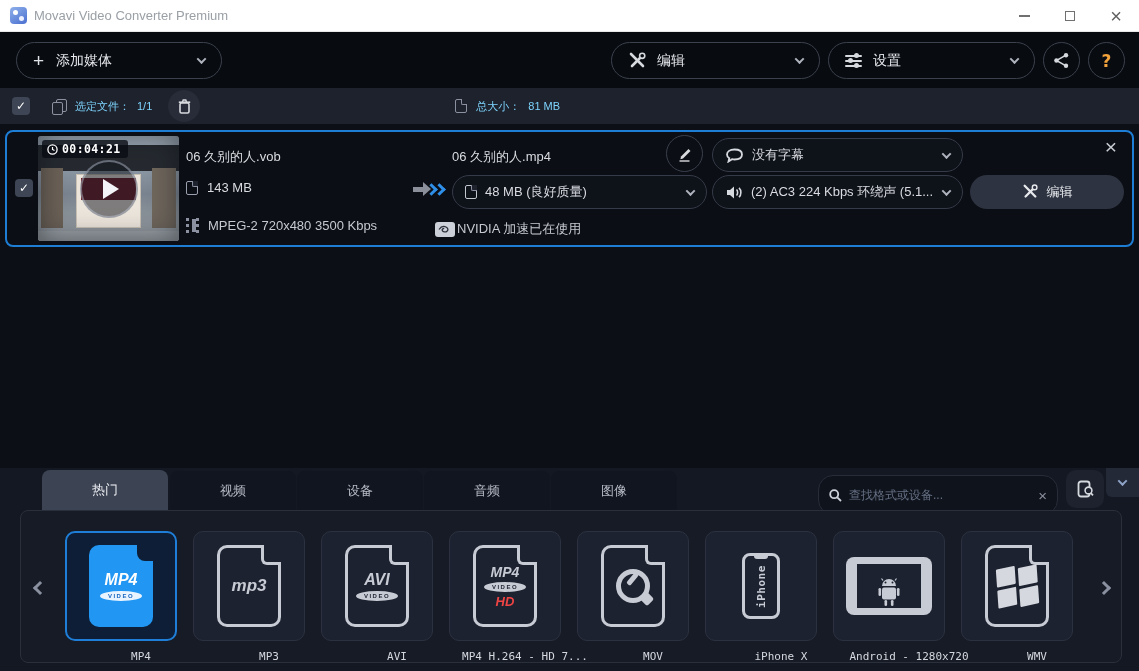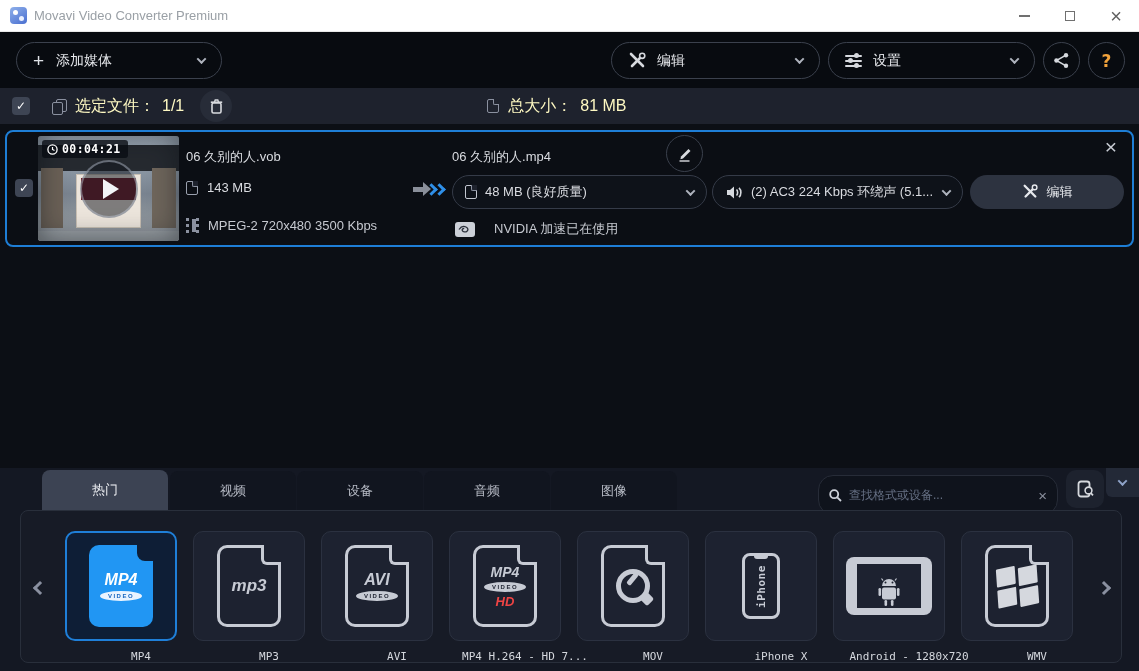--- a/index.html
+++ b/index.html
@@ -37,21 +37,21 @@
   .sliders i { position:absolute; width:5px; height:5px; border-radius:50%; background:#d6d9de; }
   .sliders i:nth-of-type(1){ left:9px; top:-0.5px;} .sliders i:nth-of-type(2){ left:3px; top:4.5px;} .sliders i:nth-of-type(3){ left:9px; top:9.5px;}
 
   
   .selbar { position:absolute; top:88px; left:0; width:100%; height:36px; background:#1e222d; display:flex; align-items:center; }
   .checkbox { width:18px; height:18px; border-radius:4px; background:#3e4554; display:flex; align-items:center; justify-content:center; }
   .checkbox::after { content:"\2713"; color:#fff; font-size:12px; font-weight:bold; }
   .copies-ic { position:relative; width:14px; height:15px; }
   .copies-ic::before { content:""; position:absolute; left:4px; top:0; width:9px; height:11px; border:1.5px solid #8b91a0; border-radius:2px; }
   .copies-ic::after { content:""; position:absolute; left:0; top:3px; width:9px; height:11px; border:1.5px solid #8b91a0; border-radius:2px; background:#1e222d; }
-  .selbar-text { color:#fef9c3; font-size:16px; }
+  .selbar-text { color:#7dd3fc; font-size:11px; }
   .trash-btn { width:32px; height:32px; border-radius:50%; background:#272c38; display:flex; align-items:center; justify-content:center; }
   .doc-ic { width:12px; height:14px; border:1.5px solid #8b91a0; border-radius:2px 4px 2px 2px; position:relative; }
   .doc-ic::before { content:""; position:absolute; right:-1px; top:-1px; width:5px; height:5px; background:#1e222d; border-left:1.5px solid #8b91a0; border-bottom:1.5px solid #8b91a0; border-radius:0 0 0 2px; }
 
   
   .file-area { position:absolute; top:124px; left:0; width:100%; height:344px; background:#0c0f15; }
   .file-row { position:absolute; left:5px; right:5px; top:6px; height:117px; border:2px solid #1e7ed6; border-radius:8px; background:#0b0e14; }
   .row-inner { position:absolute; inset:0;padding-left:28px; }
   .row-check { position:absolute; left:8px; top:47px; }
   .thumb { position:absolute; left:31px; top:4px; width:141px; height:105px; border-radius:3px; overflow:hidden;
@@ -82,21 +82,21 @@
   .arr-head { width:0; height:0; border-left:8px solid #8a8f9a; border-top:7px solid transparent; border-bottom:7px solid transparent; }
   .arr-chev { width:9px; height:9px; border-right:3px solid #2f8fe8; border-bottom:3px solid #2f8fe8; transform:rotate(-45deg); margin-left:-4px; }
 
   .out-name { position:absolute; left:445px; top:16px; }
   .pencil-btn { position:absolute; left:659px; top:3px; width:37px; height:37px; border:1px solid #3a404c; border-radius:50%; display:flex; align-items:center; justify-content:center; }
   .row-select { position:absolute; height:34px; border:1px solid #353b48; border-radius:17px; background:#0e1219; display:flex; align-items:center; padding:0 12px; color:#d9dbe0; font-size:13px; }
   .sel-size { left:445px; top:43px; width:255px; }
   .sel-sub { left:705px; top:6px; width:251px; }
   .sel-audio { left:705px; top:43px; width:251px; }
   .sel-label { flex:1; margin:0 8px; white-space:nowrap; overflow:hidden; text-overflow:ellipsis; }
-  .nvidia-row { position:absolute; left:448px; top:88px; display:flex; align-items:center; gap:19px;text-align:right; }
+  .nvidia-row { position:absolute; left:428px; top:88px; display:flex; align-items:center; gap:2px;text-align:right; }
   .nv-chip { width:20px; height:15px; border-radius:3px; background:#ccd0d8; display:flex; align-items:center; justify-content:center; }
   .row-edit-btn { position:absolute; left:963px; top:43px; width:154px; height:34px; border-radius:17px; background:#2d3340; display:flex; align-items:center; justify-content:center; gap:9px; color:#e6e8ec; font-size:13px; }
   .row-close { position:absolute; right:11px; top:4px; width:20px; height:20px; display:flex; align-items:center; justify-content:center; }
   .row-close::before { content:"\00D7"; color:#c8ccd4; font-size:21px; line-height:1; }
 
   
   .bottom { position:absolute; top:468px; left:0; width:100%; height:203px; background:#141823; }
   .tab { position:absolute; top:3px; height:39px; width:126px; border-radius:8px 8px 0 0; display:flex; align-items:center; justify-content:center; font-size:13px; }
   .tab-inactive { background:#11151f; color:#b6bac4; }
   .tab-active { background:#3c4353; color:#eceef2; top:2px; height:40px; }
@@ -281,20 +281,27 @@
 
         <div class="nvidia-row">
           <span class="nv-chip">
             <svg width="14" height="9" viewBox="0 0 14 9">
                 <path d="M1 4.5 C3 1.5 6 1 8 2 C10 3 10.5 5 9 6.2 C7.5 7.4 5 7 4.3 5.4 C3.8 4.2 5 3.2 6.2 3.6" fill="none" stroke="#2a2f3a" stroke-width="1.3"></path>
               </svg>
           </span>
           <span class="ftext-dim">NVIDIA 加速已在使用</span>
         </div>
 
+        <div class="row-select sel-sub">
+          <svg width="19" height="15" viewBox="0 0 19 15">
+            <path d="M2 6.5 C2 3.6 4.8 1.5 9.5 1.5 C14.2 1.5 17 3.6 17 6.5 C17 9.4 14.2 11.5 9.5 11.5 C8.6 11.5 7.8 11.4 7 11.2 L3.5 13.5 L4.3 10.3 C2.8 9.4 2 8 2 6.5 Z" fill="none" stroke="#d6d9de" stroke-width="1.8"></path>
+          </svg>
+          <span class="sel-label">没有字幕</span>
+          <span class="chev chev-down"></span>
+        </div>
 
         <div class="row-select sel-audio">
           <svg width="18" height="15" viewBox="0 0 18 15">
             <path d="M2 5 H5 L9 1.5 V13.5 L5 10 H2 Z" fill="#d6d9de"></path>
             <path d="M11.5 4.5 C13 6 13 9 11.5 10.5" fill="none" stroke="#d6d9de" stroke-width="1.6"></path>
             <path d="M14 2.8 C16.5 5 16.5 10 14 12.2" fill="none" stroke="#d6d9de" stroke-width="1.6"></path>
           </svg>
           <span class="sel-label">(2) AC3 224 Kbps 环绕声 (5.1...</span>
           <span class="chev chev-down"></span>
         </div>

